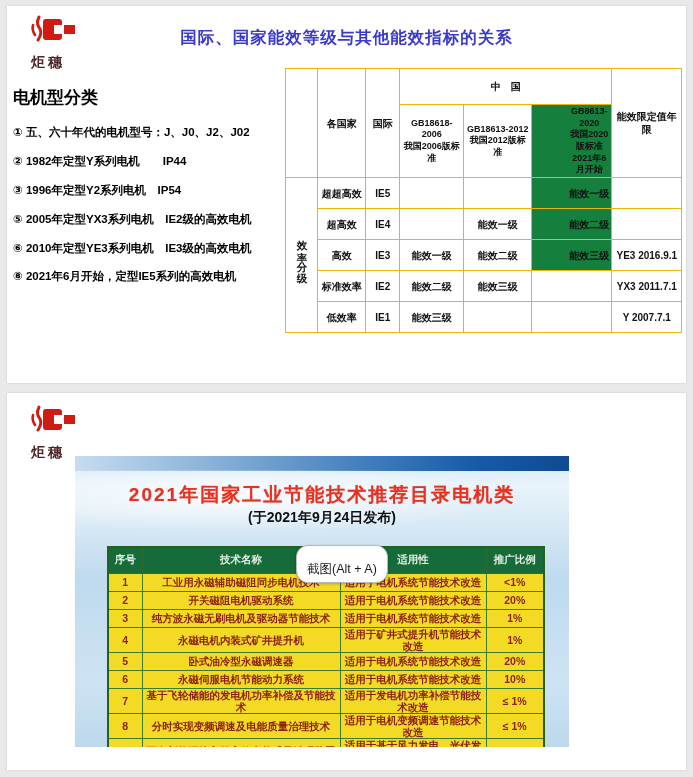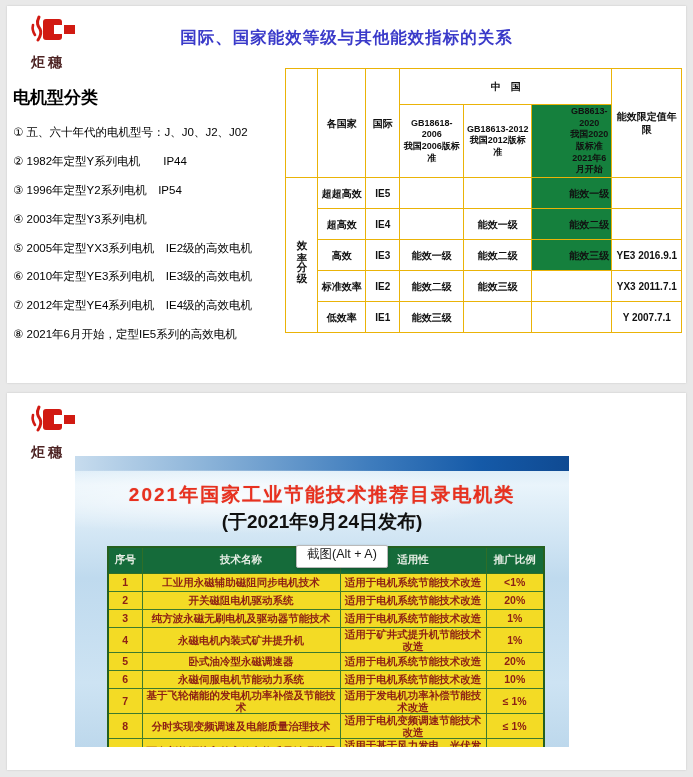--- a/index.html
+++ b/index.html
@@ -21,21 +21,21 @@
   .logo .logo-text { font-size:14px; font-weight:bold; color:#4d2323; letter-spacing:3px; margin-top:0px; padding-left:2px; }
 
   
   .title1 {
     position:absolute; top:21px; left:0; width:100%; text-align:center;
     color:#3a3ac9; font-size:16.5px; font-weight:bold; letter-spacing:1px;
   }
   .motor-list { position:absolute; left:6px; top:80px; width:272px; }
   .motor-list .heading { font-size:17px; font-weight:bold; color:#000; margin-bottom:16px; }
   .motor-list .item {
-    font-size:11.5px; font-weight:normal; color:#000; margin-bottom:14.5px;
+    font-size:11.5px; font-weight:bold; color:#000; margin-bottom:14.5px;
     line-height:1.25; white-space:pre-wrap;
   }
 
   table.eff-table {
     position:absolute; left:278px; top:62px; border-collapse:collapse;
     table-layout:fixed;
   }
   table.eff-table td {
     border:1px solid #eab308; text-align:center; vertical-align:middle;
     font-size:10px; font-weight:bold; color:#111; padding:1px 2px;
@@ -66,39 +66,39 @@
     position:absolute; top:0; left:0; width:100%; height:15px;
     background:linear-gradient(90deg,#c7dcee 0%,#8fb6da 25%,#3e7cbd 60%,#155aa8 82%,#0f4a92 100%);
   }
   .photo-title {
     position:absolute; top:26px; left:0; width:100%; text-align:center;
     color:#e8311f; font-size:19px; font-weight:bold; letter-spacing:2px;
     text-shadow:0 0 1px rgba(180,30,20,.4); z-index:2;
   }
   .photo-subtitle {
     position:absolute; top:53px; left:0; width:100%; text-align:center;
-    color:#101010; font-size:19px; font-weight:bold; z-index:2;
+    color:#101010; font-size:14px; font-weight:bold; z-index:2;
   }
   table.catalog-table {
     position:absolute; left:32px; top:90px; border-collapse:collapse;
     table-layout:fixed; z-index:2; border:2px solid #25601f;
   }
   table.catalog-table th {
     background:#156b3a; color:#e7eee5; font-size:10.5px; font-weight:bold;
     border:1.5px solid #2f6e28; height:26px; padding:1px 2px;
   }
   table.catalog-table td {
     background:#f3db25; color:#8d2115; font-size:10.5px; font-weight:bold;
     border:1.5px solid #3c7a2e; text-align:center; vertical-align:middle;
     height:18px; padding:0 2px; line-height:1.15;
   }
   .tooltip {
     position:absolute; left:289px; top:152px; z-index:5;
-    background:#ffffff; border:1px solid #b9b9b9; border-radius:2px;
-    padding:0 10px 4px 10px; font-size:12.5px; color:#1a1a1a;
+    background:#ffffff; border:1px solid #b9b9b9; border-radius:12px;
+    padding:15px 10px 4px 10px; font-size:12.5px; color:#1a1a1a;
     box-shadow:0 1px 3px rgba(0,0,0,.25); white-space:nowrap;
   }
 </style>
 </head>
 <body>
 
 <div class="page">
 
   <div class="slide slide1">
 
@@ -113,24 +113,22 @@
       <div class="logo-text">炬穗</div>
     </div>
 
     <div class="title1">国际、国家能效等级与其他能效指标的关系</div>
 
     <div class="motor-list">
       <div class="heading">电机型分类</div>
       <div class="item">① 五、六十年代的电机型号：J、J0、J2、J02</div>
       <div class="item">② 1982年定型Y系列电机　　IP44</div>
       <div class="item">③ 1996年定型Y2系列电机　IP54</div>
-      <div class="item">④ 2003年定型Y3系列电机</div>
       <div class="item">⑤ 2005年定型YX3系列电机　IE2级的高效电机</div>
       <div class="item">⑥ 2010年定型YE3系列电机　IE3级的高效电机</div>
-      <div class="item">⑦ 2012年定型YE4系列电机　IE4级的高效电机</div>
       <div class="item">⑧ 2021年6月开始，定型IE5系列的高效电机</div>
     </div>
 
     <table class="eff-table">
       <colgroup>
         <col style="width:26px">
           <col style="width:48px">
           <col style="width:34px">
         <col style="width:64px">
           <col style="width:68px">

